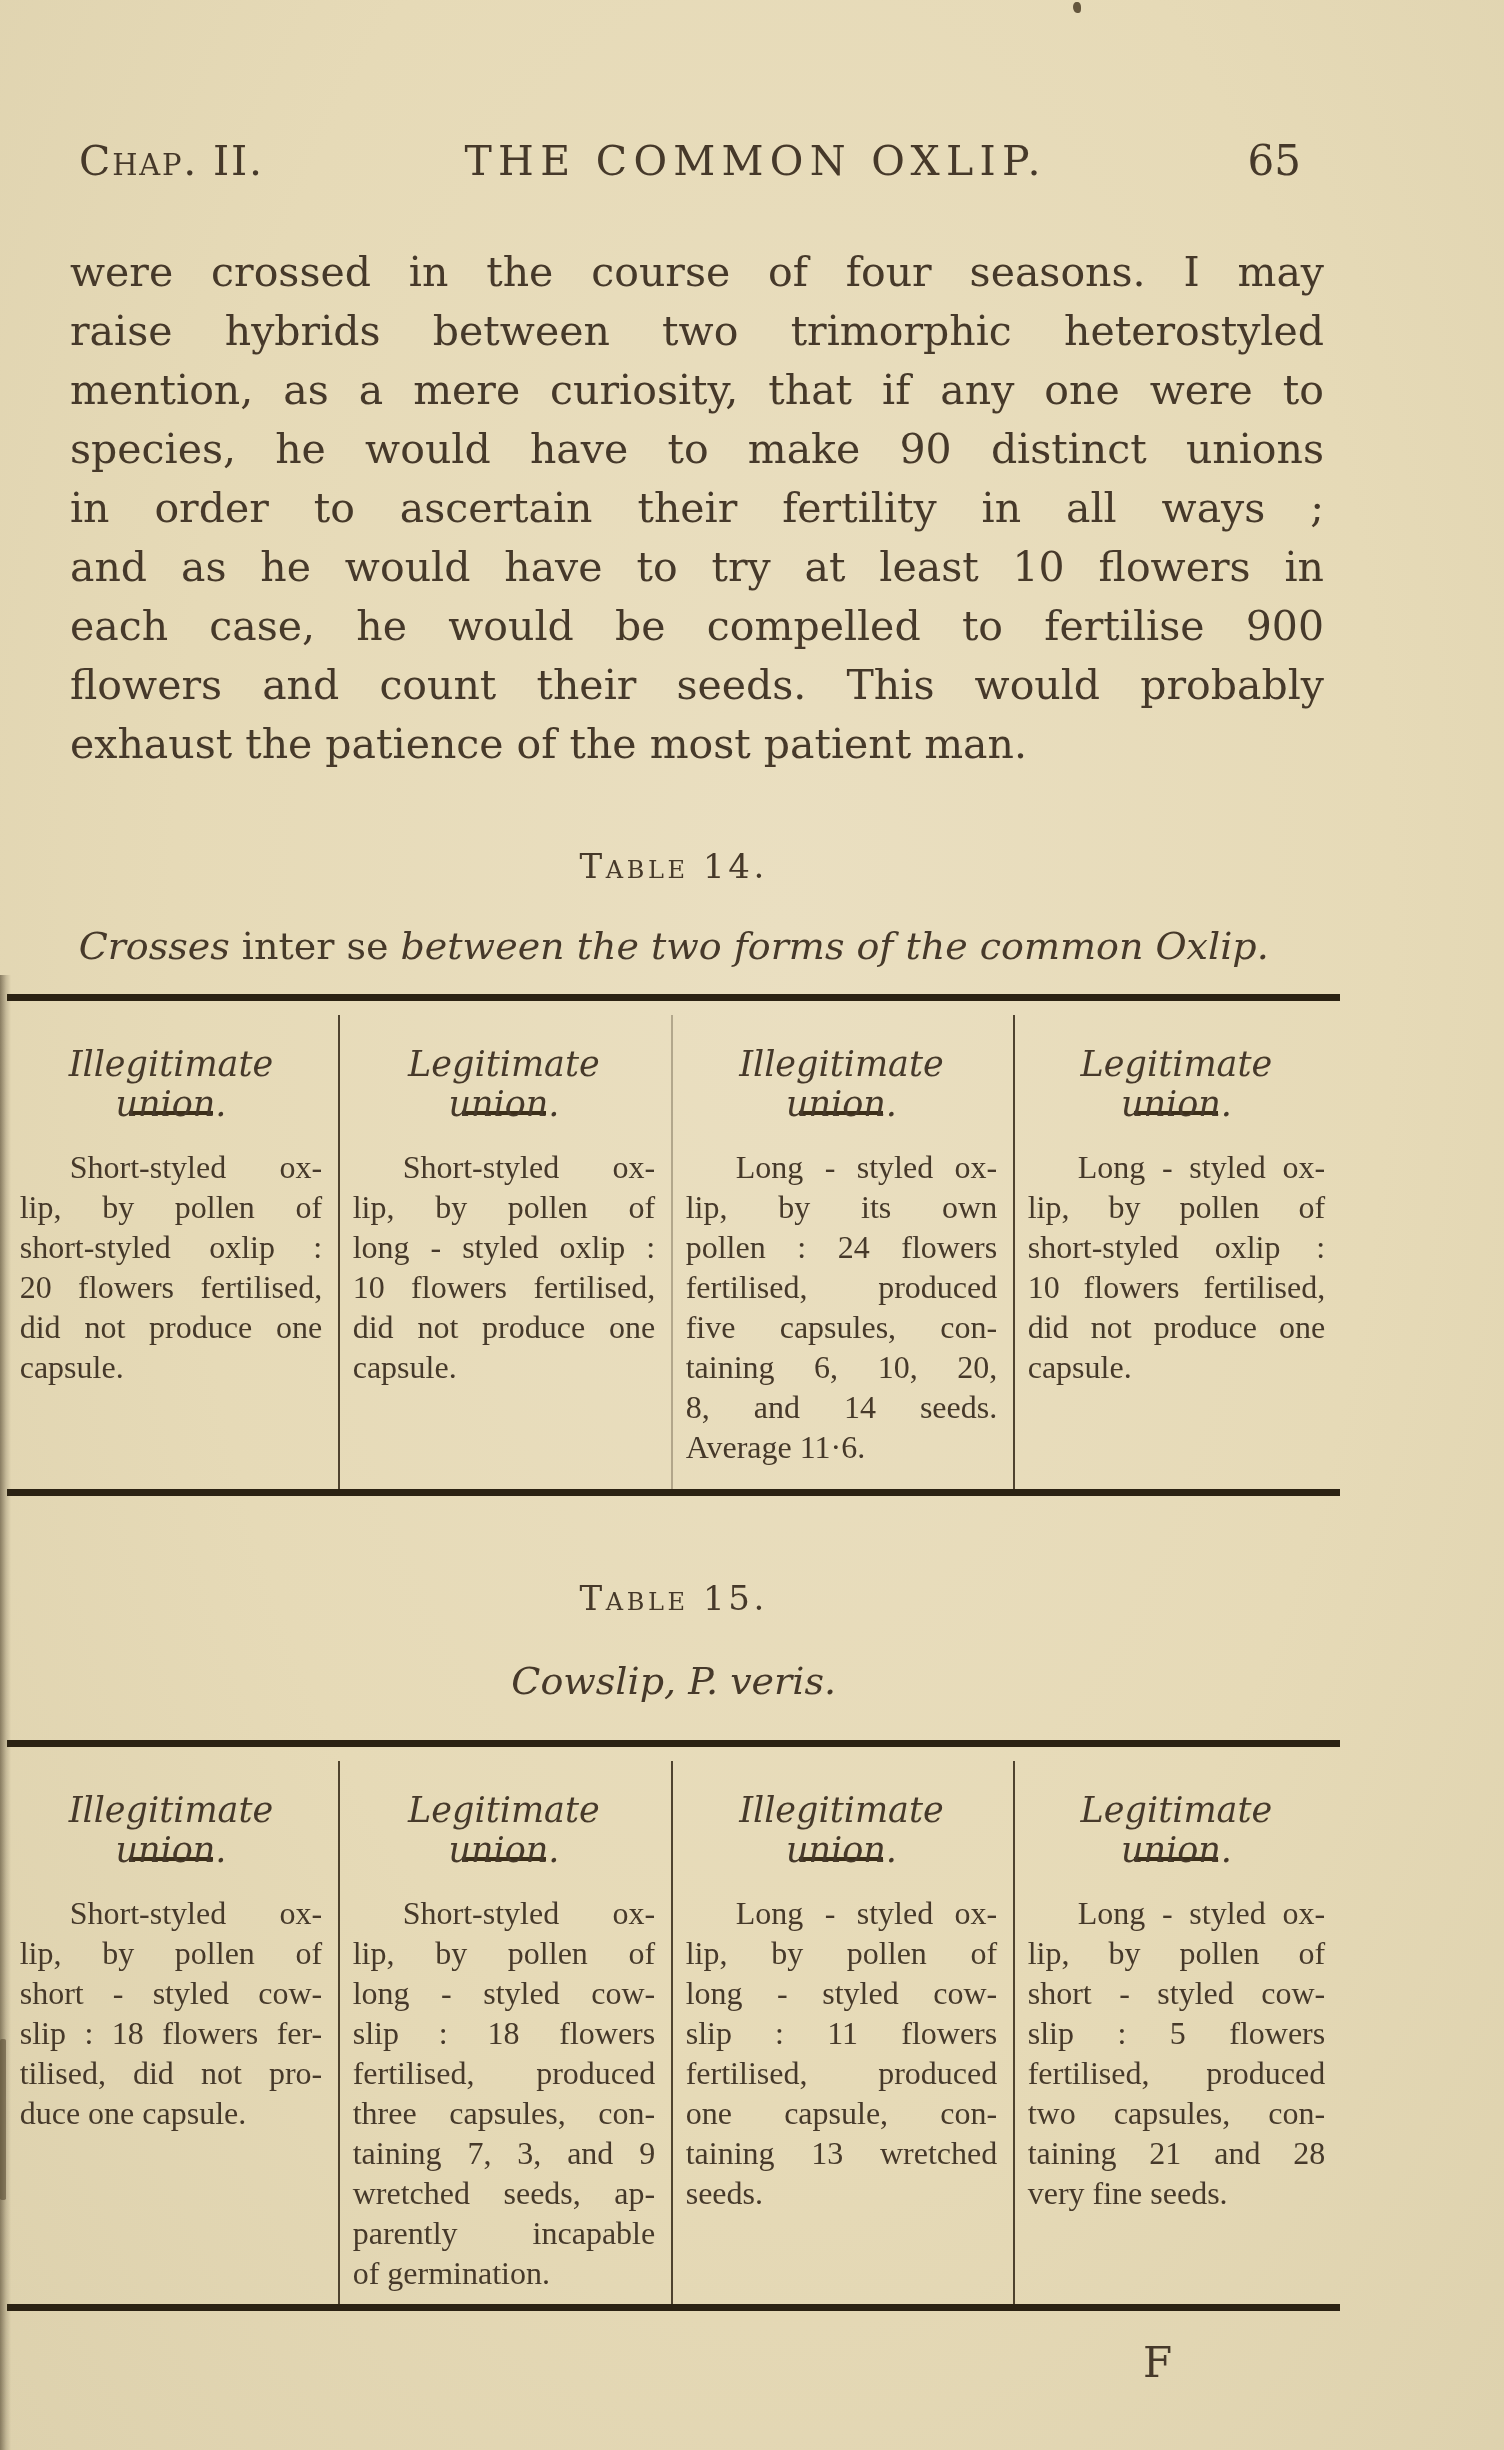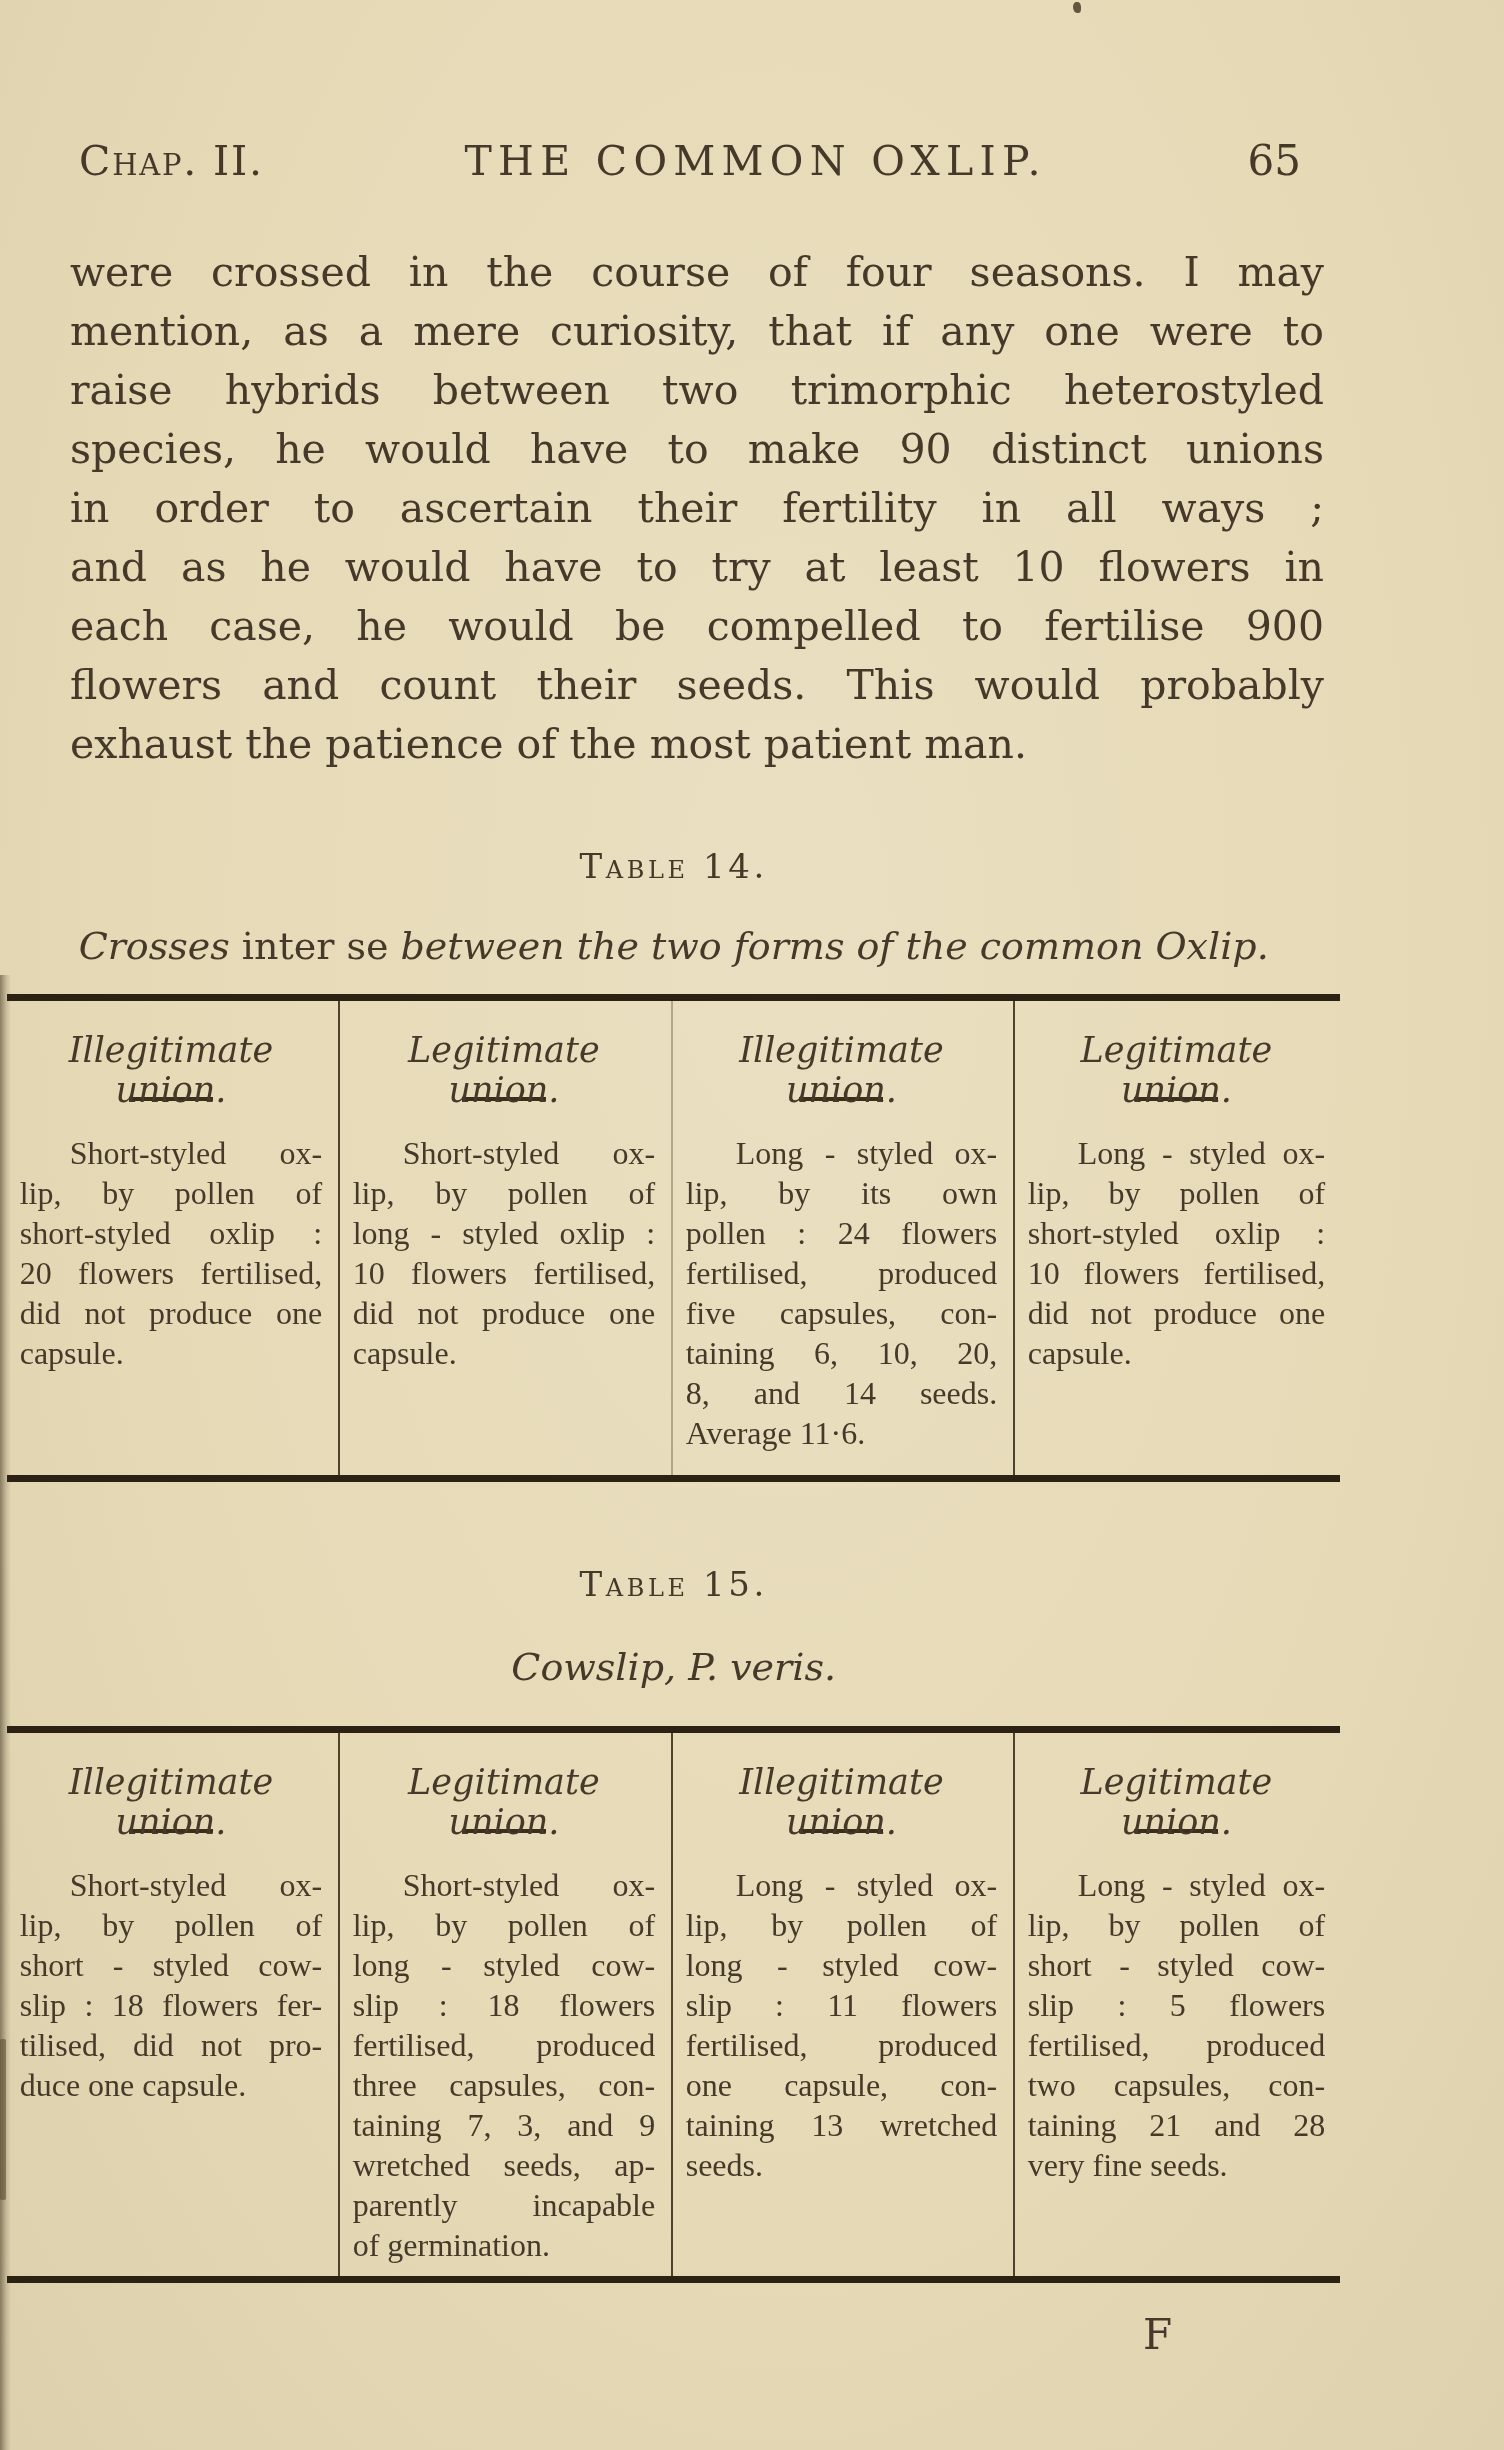--- a/index.html
+++ b/index.html
@@ -49,21 +49,21 @@
   .t15-caption { margin-top:30px; }
   .seg-roman { font-style:normal; }
   .caption-line { text-align:center; text-align-last:auto; }
 
   
   .rule-top { margin:23px 0 0 7.2px; width:1333px; height:7.2px; background:#2b2213; }
   .rule-top-15 { margin-top:34px; }
   .rule-bottom { margin:0 0 0 7.2px; width:1333px; height:7.2px; background:#2b2213; }
   .tgrid { display:grid; grid-template-columns:333px 333px 342px 326px;
     width:1333px; margin-left:7.2px; }
-  .tcell { padding:29px 16px 21.5px 12.5px; box-sizing:border-box; }
+  .tcell { padding:29px 16px 21.5px 12.5px; box-sizing:border-box;margin-top:14px; }
   .tgrid .tcell:nth-child(-n+3) { border-right:2.7px solid rgba(52,40,22,0.85); }
   .tgrid.t14 .tcell:nth-child(2) { border-right-color:rgba(52,40,22,0.30); }
   .tgrid.t15 { }
   .tgrid.t15 .tcell { padding-bottom:10.7px; }
   .uheader { font-style:italic; font-size:35px; text-align:center; height:45px; }
   .udash { width:84px; height:4.5px; background:#3c2f19; margin:21.5px auto 0; }
   .ubody { margin-top:32px; font-family:"Liberation Serif","DejaVu Serif",serif;
     font-size:32px; line-height:40px; }
   .tline { text-align:justify; text-align-last:justify; }
   .tline:first-child { text-indent:50px; }
@@ -81,22 +81,22 @@
   <div class="edge-left-mid"></div>
 
   <div class="header-row">
     <span class="chapter">Chap. II.</span>
     <span class="title">THE COMMON OXLIP.</span>
     <span class="pagenum">65</span>
   </div>
 
   <div class="paragraph">
       <div class="pline">were crossed in the course of four seasons. I may</div>
+      <div class="pline">raise hybrids between two trimorphic heterostyled</div>
       <div class="pline">mention, as a mere curiosity, that if any one were to</div>
-      <div class="pline">raise hybrids between two trimorphic heterostyled</div>
       <div class="pline">species, he would have to make 90 distinct unions</div>
       <div class="pline">in order to ascertain their fertility in all ways ;</div>
       <div class="pline">and as he would have to try at least 10 flowers in</div>
       <div class="pline">each case, he would be compelled to fertilise 900</div>
       <div class="pline">flowers and count their seeds. This would probably</div>
       <div class="pline">exhaust the patience of the most patient man.</div>
     </div>
 
   <div class="table-heading">Table 14.</div>
   <div class="table-caption"><span class="seg-italic">Crosses </span><span class="seg-roman">inter se </span><span class="seg-italic">between the two forms of the common Oxlip.</span></div>

